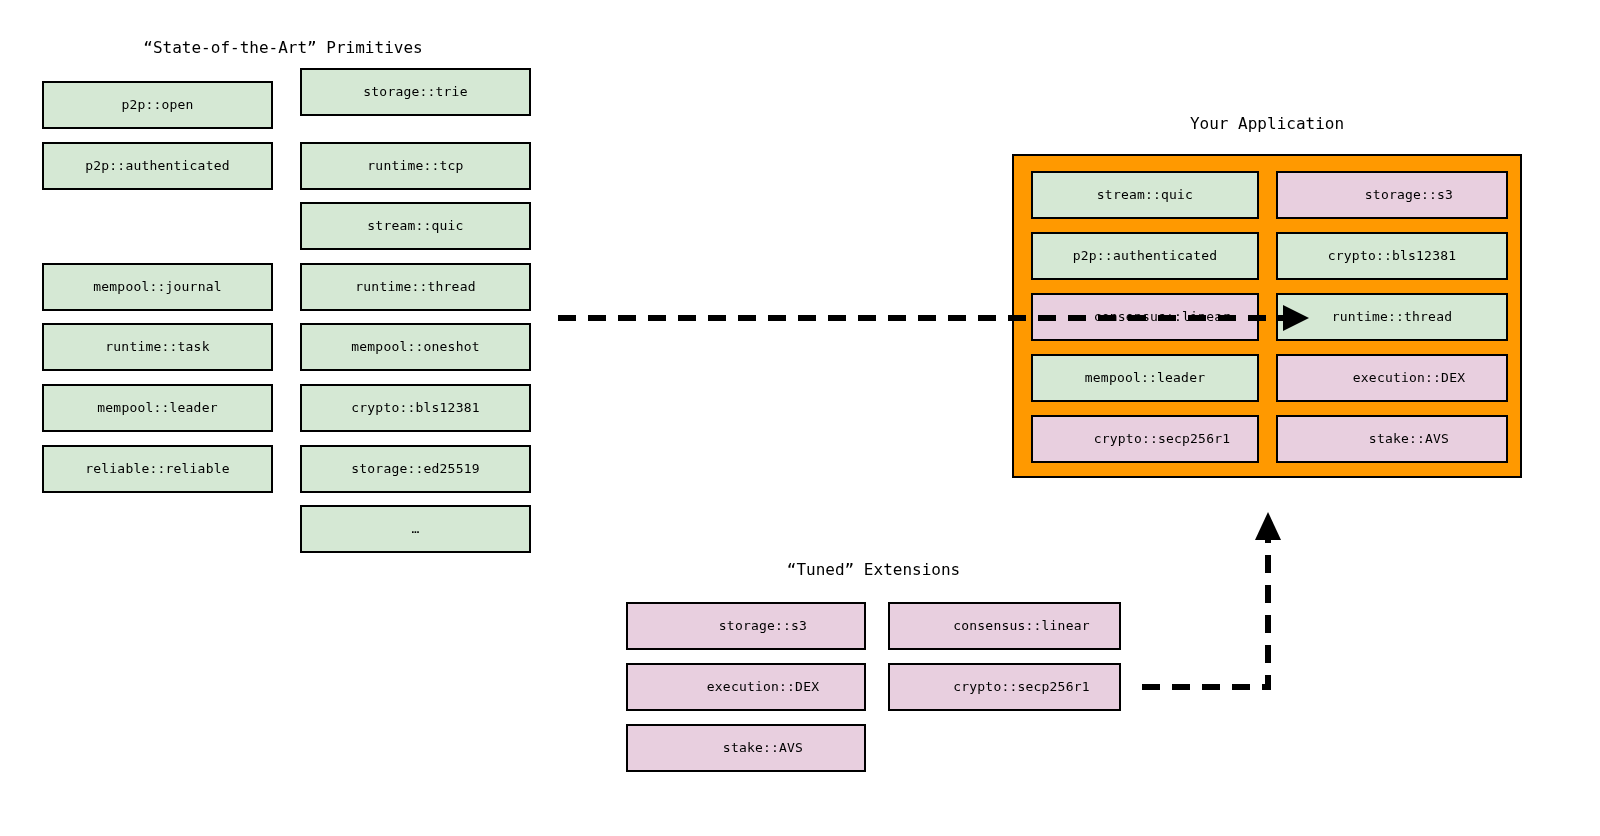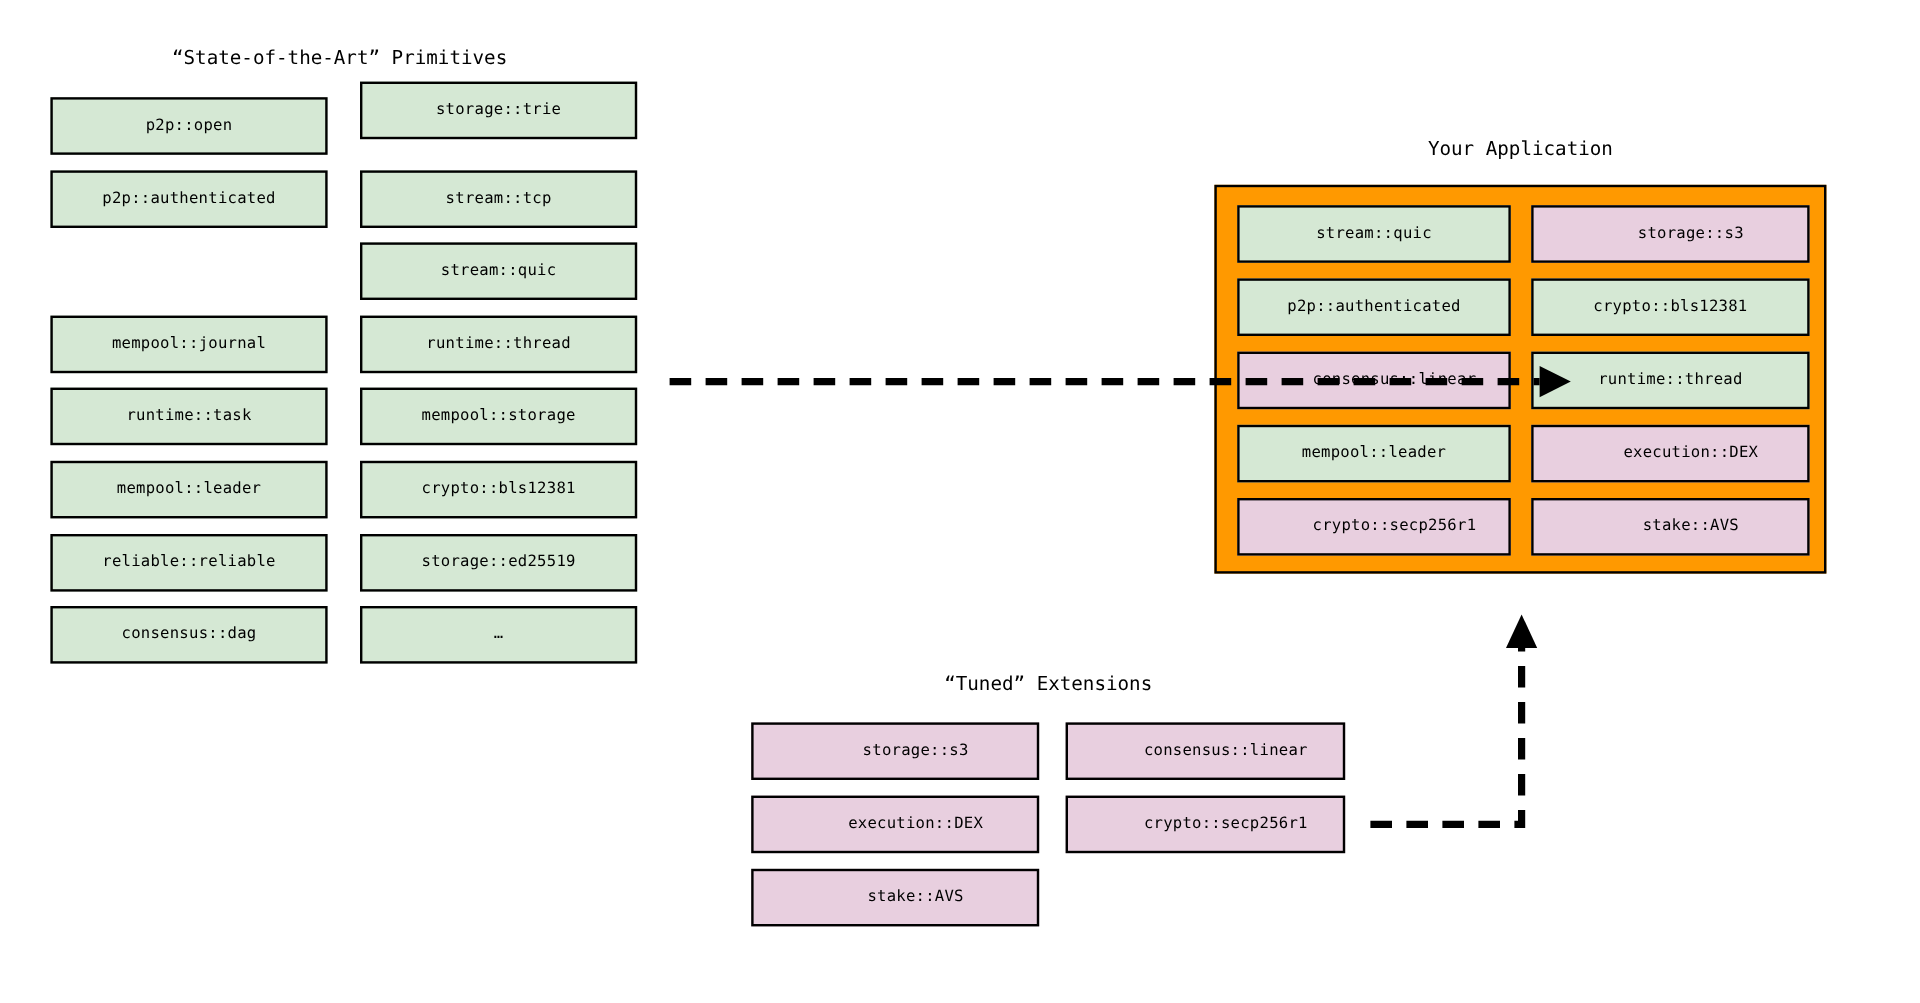--- a/index.html
+++ b/index.html
@@ -100,27 +100,26 @@
   <div class="section-title" id="title-application">Your Application</div>
 
   <div class="section-title" id="title-extensions">“Tuned” Extensions</div>
 
   <div class="node green col-a" style="top:81px">p2p::open</div>
   <div class="node green col-a" style="top:142px">p2p::authenticated</div>
   <div class="node green col-a" style="top:263px">mempool::journal</div>
   <div class="node green col-a" style="top:323px">runtime::task</div>
   <div class="node green col-a" style="top:384px">mempool::leader</div>
   <div class="node green col-a" style="top:445px">reliable::reliable</div>
-  <div class="node green col-a" style="top:505px">consensus::dag</div>
 
   <div class="node green col-b" style="top:68px">storage::trie</div>
-  <div class="node green col-b" style="top:142px">stream::tcp</div>
+  <div class="node green col-b" style="top:142px">runtime::tcp</div>
   <div class="node green col-b" style="top:202px">stream::quic</div>
   <div class="node green col-b" style="top:263px">runtime::thread</div>
-  <div class="node green col-b" style="top:323px">mempool::storage</div>
+  <div class="node green col-b" style="top:323px">mempool::oneshot</div>
   <div class="node green col-b" style="top:384px">crypto::bls12381</div>
   <div class="node green col-b" style="top:445px">storage::ed25519</div>
   <div class="node green col-b" style="top:505px">…</div>
 
   <div id="app-panel"></div>
 
   <div class="node green app-col-a" style="top:171px">stream::quic</div>
   <div class="node green app-col-a" style="top:232px">p2p::authenticated</div>
   <div class="node pink  app-col-a" style="top:293px">consensus::linear</div>
   <div class="node green app-col-a" style="top:354px">mempool::leader</div>

